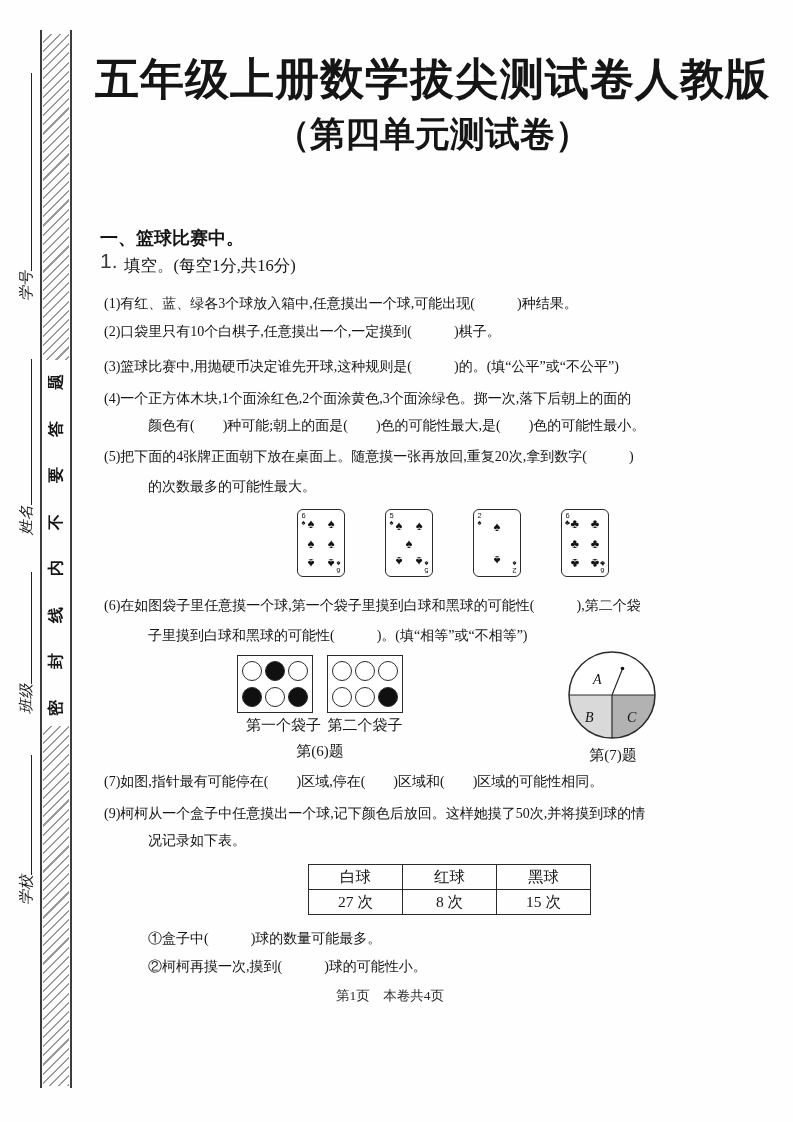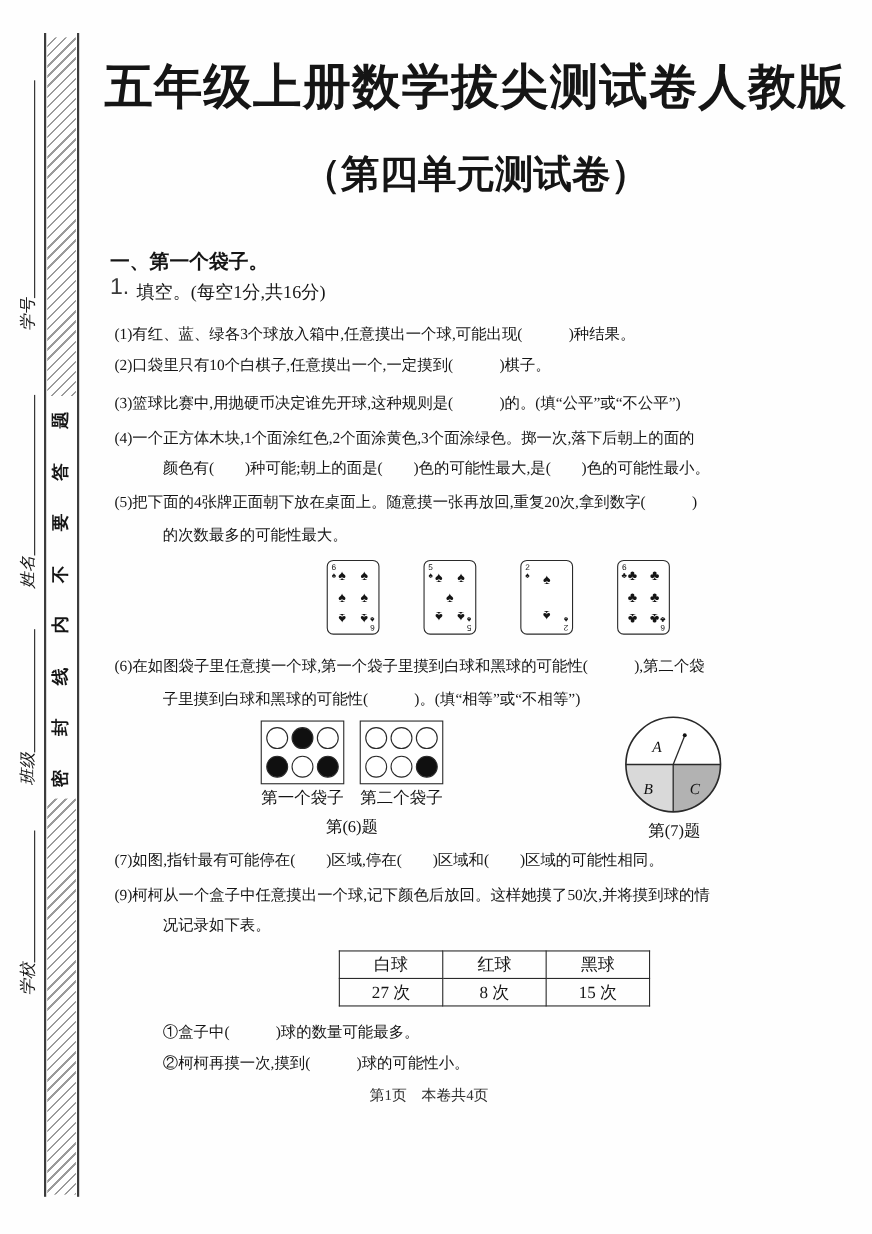--- a/index.html
+++ b/index.html
@@ -20,21 +20,21 @@
   .field-label{position:absolute;display:flex;align-items:flex-end;height:20px;
                transform:rotate(-90deg);font-size:15px;font-style:italic;white-space:nowrap;}
   .field-label .ftext{line-height:20px;}
   .field-label .fline{flex:1;border-bottom:1.2px solid #222;margin-bottom:4px;}
 
   
   .title{position:absolute;left:80px;width:705px;top:50px;text-align:center;
          font-family:"Liberation Sans",sans-serif;font-weight:bold;font-size:44px;
          letter-spacing:1px;}
   .subtitle{position:absolute;left:80px;width:705px;top:111px;text-align:center;
-            font-family:"Liberation Sans",sans-serif;font-weight:bold;font-size:35px;margin-top:24px;}
+            font-family:"Liberation Sans",sans-serif;font-weight:bold;font-size:35px;}
   .meta{position:absolute;right:28px;top:185px;font-family:"Liberation Sans",sans-serif;
         font-size:18px;}
 
   
   .section-heading{position:absolute;left:100px;top:226px;
                    font-family:"Liberation Sans",sans-serif;font-weight:bold;font-size:18px;}
   .q-num{position:absolute;left:100px;top:249px;font-family:"Liberation Sans",sans-serif;
          font-size:21px;color:#3a3a3a;}
   .q-stem{position:absolute;left:124px;top:255px;font-size:16.5px;}
   .line{position:absolute;font-size:14px;white-space:nowrap;}
@@ -104,21 +104,21 @@
       </div>
       <div class="field-label" style="left: -49px; top: 820px; width: 150px;">
         <span class="ftext">学校</span>
         <span class="fline"></span>
       </div>
     </div>
 
   <div class="title">五年级上册数学拔尖测试卷人教版</div>
   <div class="subtitle">（第四单元测试卷）</div>
 
-  <div class="section-heading">一、第一个袋子。</div>
+  <div class="section-heading">一、篮球比赛中。</div>
   <div class="q-num">1.</div>
   <div class="q-stem">填空。(每空1分,共16分)</div>
 
   <div id="fill-lines">
       <div class="line" style="left: 104px; top: 295px;">(1)有红、蓝、绿各3个球放入箱中,任意摸出一个球,可能出现(　　　)种结果。</div>
       <div class="line" style="left: 104px; top: 323px;">(2)口袋里只有10个白棋子,任意摸出一个,一定摸到(　　　)棋子。</div>
       <div class="line" style="left: 104px; top: 358px;">(3)篮球比赛中,用抛硬币决定谁先开球,这种规则是(　　　)的。(填“公平”或“不公平”)</div>
       <div class="line" style="left: 104px; top: 390px;">(4)一个正方体木块,1个面涂红色,2个面涂黄色,3个面涂绿色。掷一次,落下后朝上的面的</div>
       <div class="line" style="left: 148px; top: 417px;">颜色有(　　)种可能;朝上的面是(　　)色的可能性最大,是(　　)色的可能性最小。</div>
       <div class="line" style="left: 104px; top: 448px;">(5)把下面的4张牌正面朝下放在桌面上。随意摸一张再放回,重复20次,拿到数字(　　　)</div>
@@ -196,21 +196,21 @@
 
   <div id="bags-figure">
       <div class="bag" style="left: 237px; top: 655px;">
         <div class="ball white"></div>
         <div class="ball black"></div>
         <div class="ball white"></div>
         <div class="ball black"></div>
         <div class="ball white"></div>
         <div class="ball black"></div>
       </div>
-      <div class="fig-label" style="left: 229px; top: 716px; width: 92px;">第一个袋子</div>
+      <div class="fig-label" style="left: 229px; top: 716px; width: 92px; text-align: right;">第一个袋子</div>
       <div class="bag" style="left: 327px; top: 655px;">
         <div class="ball white"></div>
         <div class="ball white"></div>
         <div class="ball white"></div>
         <div class="ball white"></div>
         <div class="ball white"></div>
         <div class="ball black"></div>
       </div>
       <div class="fig-label" style="left: 319px; top: 716px; width: 92px;">第二个袋子</div>
       <div class="fig-label" style="left: 270px; top: 742px; width: 100px;">第(6)题</div>

